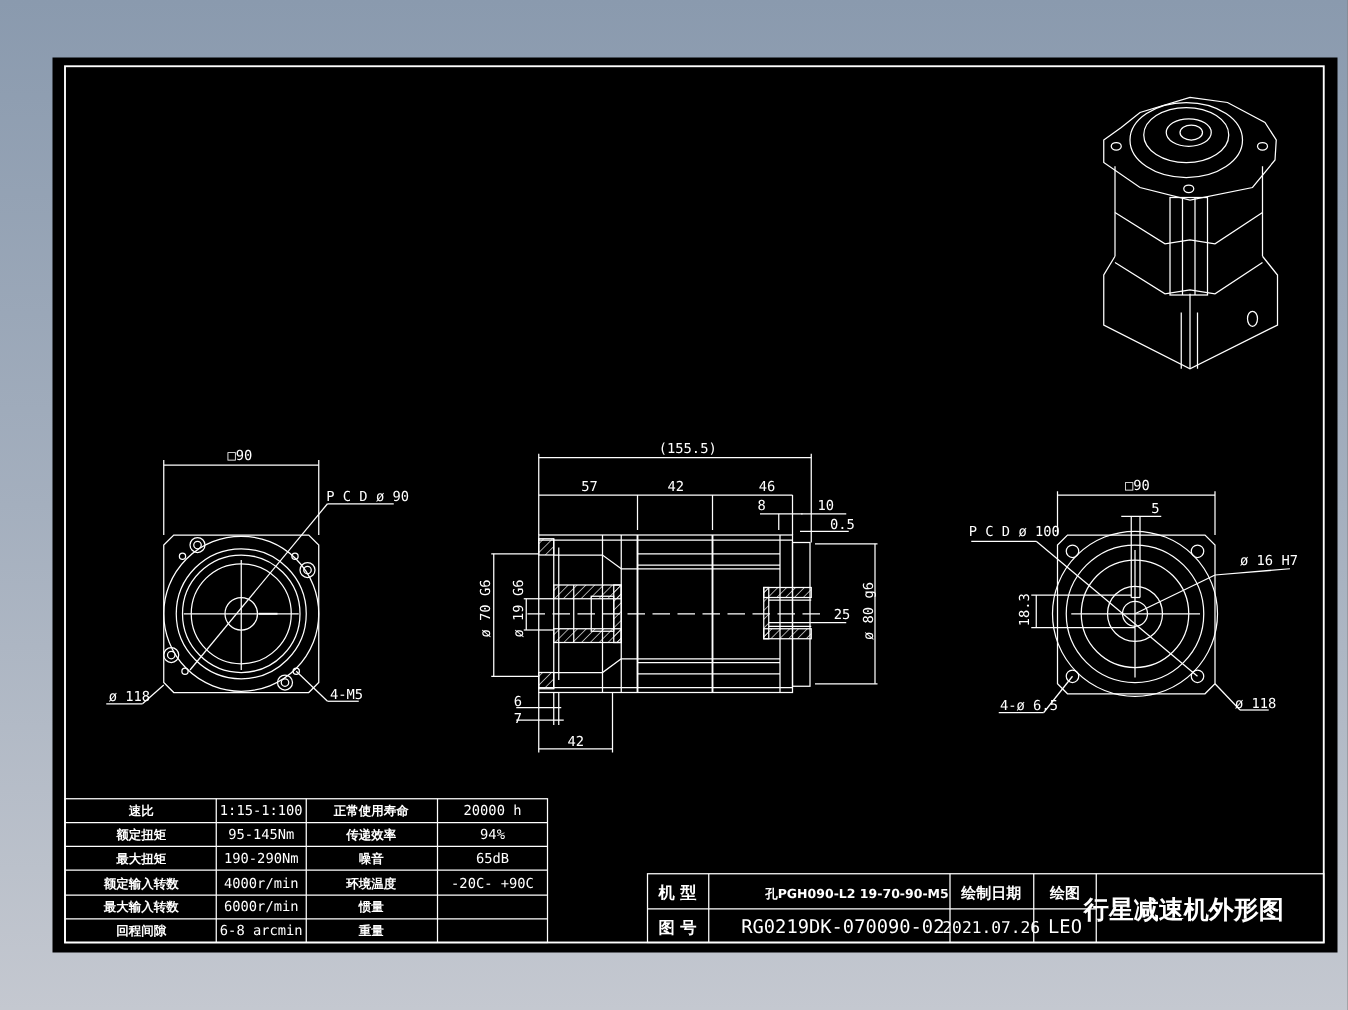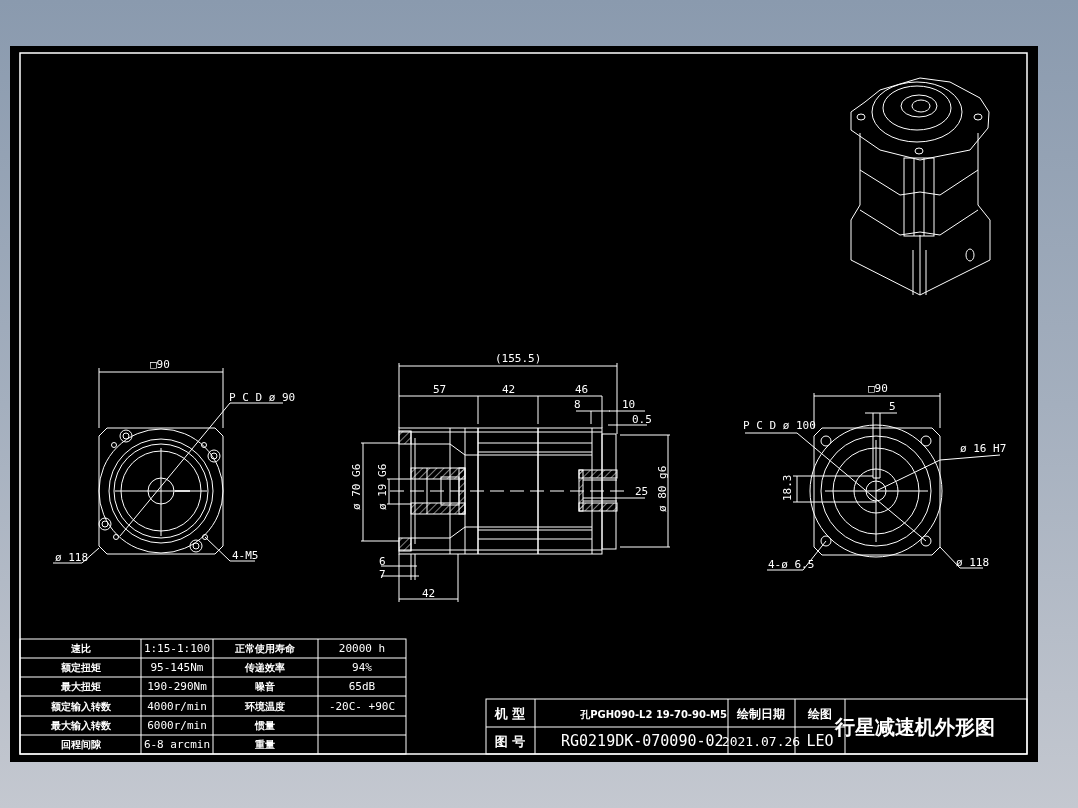--- a/index.html
+++ b/index.html
@@ -1,19 +1,19 @@
 <!DOCTYPE html>
 <html><head>
 <meta charset="utf-8">
 <style>
   html,body{margin:0;padding:0;}
   body{width:1078px;height:808px;overflow:hidden;
     background:linear-gradient(180deg,#8a9aae 0%,#a4afbe 50%,#c4c8d0 100%);
     font-family:"DejaVu Sans Mono","Liberation Mono",monospace;}
-  #canvas{position:absolute;left:10px;top:46px;width:1028px;height:716px;background:#000;}
+  #canvas{position:absolute;left:42px;top:46px;width:1028px;height:716px;background:#000;}
   svg{position:absolute;left:0;top:0;}
   .ln{stroke:#fff;stroke-width:1;fill:none;}
   .lnb{stroke:#fff;stroke-width:1.5;fill:none;}
   .txt{fill:#fff;font-family:"DejaVu Sans Mono","Liberation Mono",monospace;font-size:11px;}
   .txtb{fill:#fff;font-family:"DejaVu Sans","Liberation Sans",sans-serif;font-size:10px;font-weight:bold;}
   .txtl{fill:#fff;font-family:"DejaVu Sans Mono","Liberation Mono",monospace;font-size:15px;}
   .ttl{fill:#fff;font-family:"DejaVu Serif","Liberation Serif",serif;font-size:20px;font-weight:bold;}
   .dash{stroke:#fff;stroke-width:1;stroke-dasharray:14 6;}
   .hatch{fill:url(#hatch);stroke:#fff;stroke-width:1;}
 </style>

